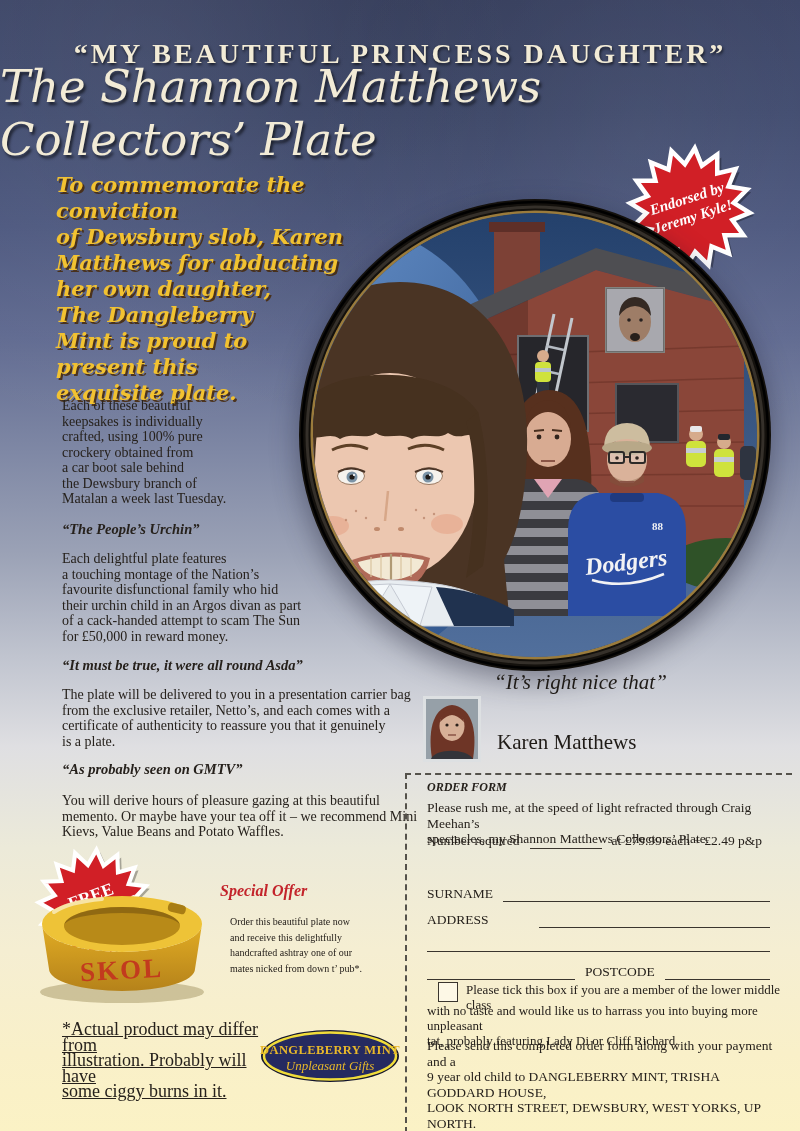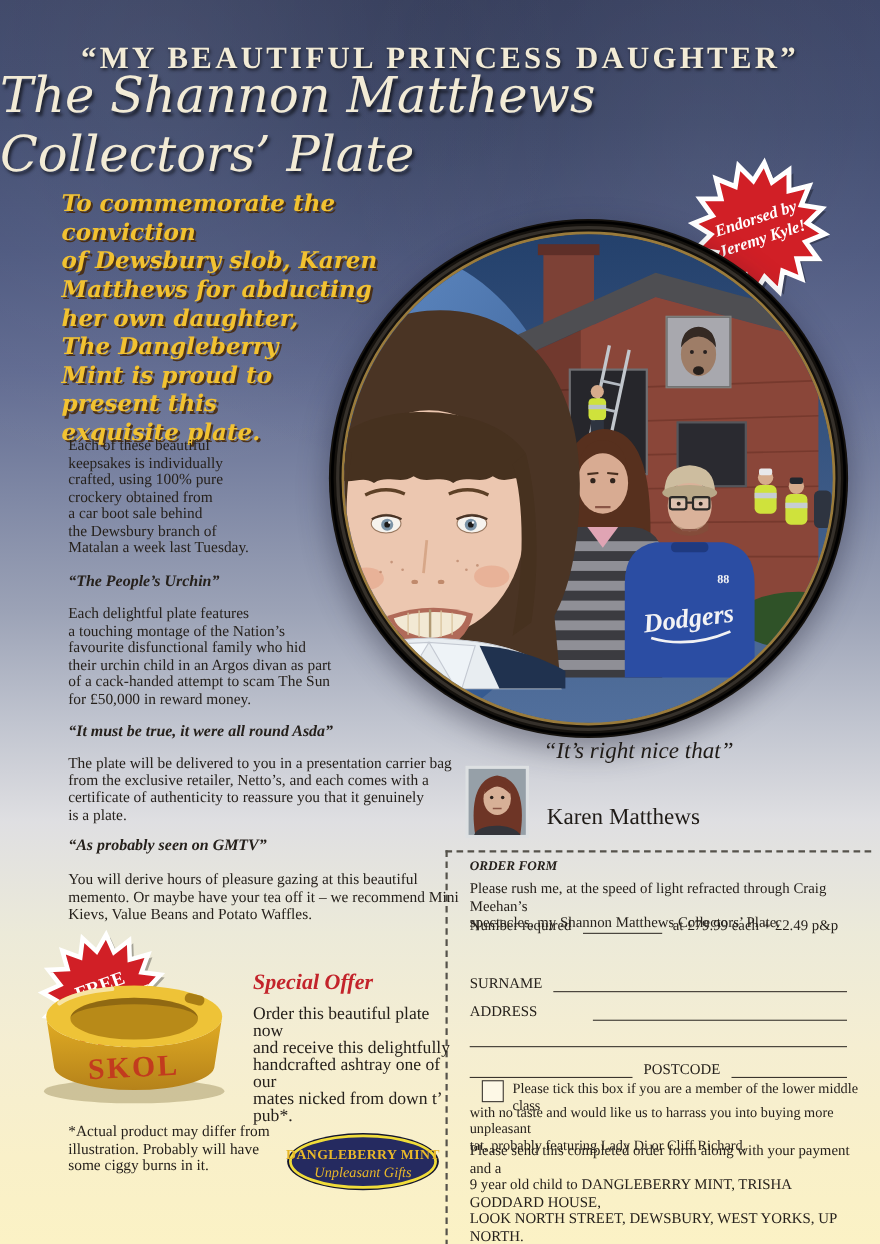--- a/index.html
+++ b/index.html
@@ -30,23 +30,23 @@
   .of-title{left:427px;top:780px;font-size:12px;font-weight:bold;font-style:italic;}
   .of-intro{left:427px;top:800px;width:350px;font-size:13.5px;line-height:15.5px;white-space:pre-line;}
   .frow{left:427px;width:343px;display:flex;align-items:flex-end;font-size:13.5px;}
   .frow .lbl{white-space:nowrap;}
   .blank{display:inline-block;border-bottom:1.5px solid #3a352e;height:13px;}
   .grow{flex:1 1 auto;}
   .tickrow{left:438px;top:982px;width:350px;display:flex;align-items:flex-start;font-size:13px;line-height:15px;}
   .cbox{width:18px;height:18px;border:1.5px solid #3a352e;background:#fdf8e6;margin-right:8px;flex:0 0 auto;}
   .tickrest{left:427px;top:1003px;width:360px;font-size:13px;line-height:15px;white-space:pre-line;}
   .sendp{left:427px;top:1038px;width:355px;font-size:13.5px;line-height:15.5px;white-space:pre-line;}
-  .so-h{left:230px;top:882px;font-size:20px;font-weight:bold;font-style:italic;color:#c3242b;}
-  .so-p{left:230px;top:914px;width:190px;font-size:16px;line-height:15.5px;white-space:pre-line;}
-  .disc{left:62px;top:1022px;width:220px;font-size:14px;line-height:15.5px;white-space:pre-line;}
+  .so-h{left:220px;top:882px;font-size:16px;font-weight:bold;font-style:italic;color:#c3242b;}
+  .so-p{left:230px;top:914px;width:190px;font-size:10px;line-height:15.5px;white-space:pre-line;}
+  .disc{left:62px;top:1022px;width:220px;font-size:18px;line-height:15.5px;white-space:pre-line;text-decoration:underline;}
   svg text{font-family:"Liberation Serif",serif;}
 </style>
 </head>
 <body>
 
 <div class="page">
 
   <div class="abs title1">“MY BEAUTIFUL PRINCESS DAUGHTER”</div>
   <div class="abs title2">The Shannon Matthews Collectors’ Plate</div>
 

